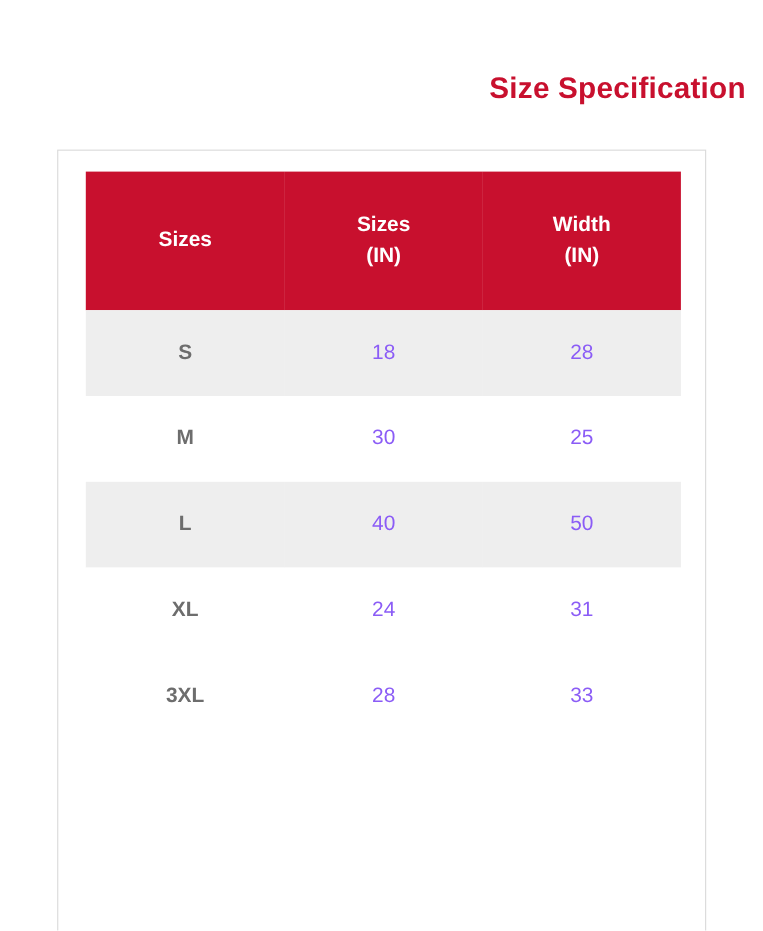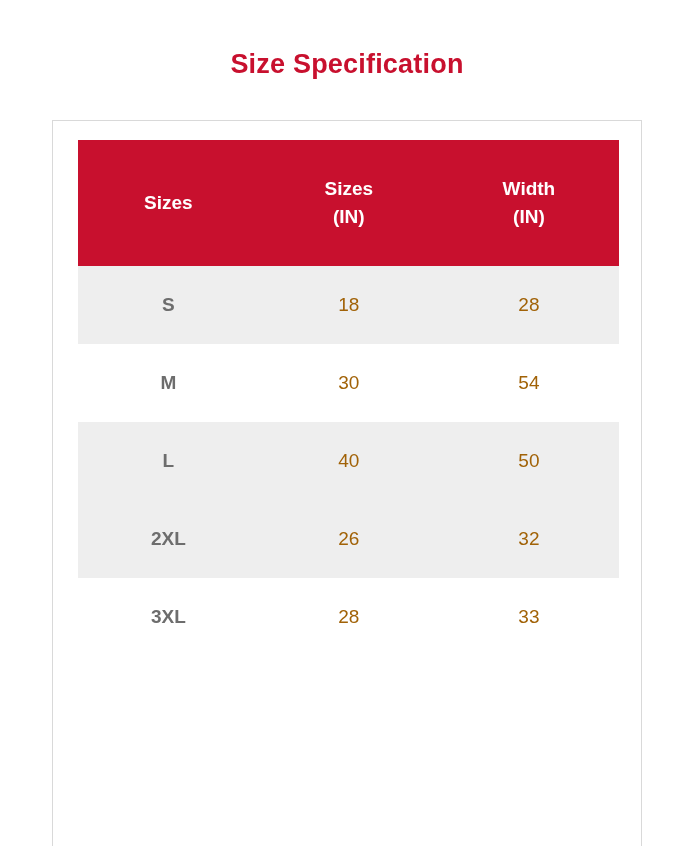--- a/index.html
+++ b/index.html
@@ -13,26 +13,26 @@
     font-family: "Liberation Sans", sans-serif;
     -webkit-font-smoothing: antialiased;
   }
   .page {
     position: relative;
     width: 694px;
     height: 846px;
     box-sizing: border-box;
   }
   .title {
-    text-align: center;
+    text-align: right;
     color: #c8102e;
     font-size: 27px;
     font-weight: 700;
     letter-spacing: 0.2px;
-    margin: 0;
+    margin: 16px;
     padding-top: 48px;
     line-height: 1.2;
   }
   .table-frame {
     position: absolute;
     left: 52px;
     top: 120px;
     width: 590px;
     height: 772px;
     border: 1px solid #d9d9d9;
@@ -61,21 +61,21 @@
     padding: 0;
   }
   .size-table thead th .unit {
     display: block;
   }
   .size-table tbody td {
     height: 78px;
     text-align: center;
     vertical-align: middle;
     font-size: 19px;
-    color: #a16207;
+    color: #8b5cf6;
     padding: 0;
   }
   .size-table tbody td.size-cell {
     font-weight: 700;
     color: #6d6d6d;
   }
   .size-table tbody tr.shaded td {
     background: #eeeeee;
   }
   .size-table tbody tr.plain td {
@@ -116,31 +116,31 @@
       </thead>
       <tbody>
         <tr class="shaded">
           <td class="size-cell">S</td>
           <td>18</td>
           <td>28</td>
         </tr>
         <tr class="plain">
           <td class="size-cell">M</td>
           <td>30</td>
-          <td>54</td>
+          <td>25</td>
         </tr>
         <tr class="shaded">
           <td class="size-cell">L</td>
           <td>40</td>
           <td>50</td>
         </tr>
-        <tr class="shaded">
-          <td class="size-cell">2XL</td>
-          <td>26</td>
-          <td>32</td>
+        <tr class="plain">
+          <td class="size-cell">XL</td>
+          <td>24</td>
+          <td>31</td>
         </tr>
         <tr class="plain">
           <td class="size-cell">3XL</td>
           <td>28</td>
           <td>33</td>
         </tr>
       </tbody>
     </table>
   </div>
 

